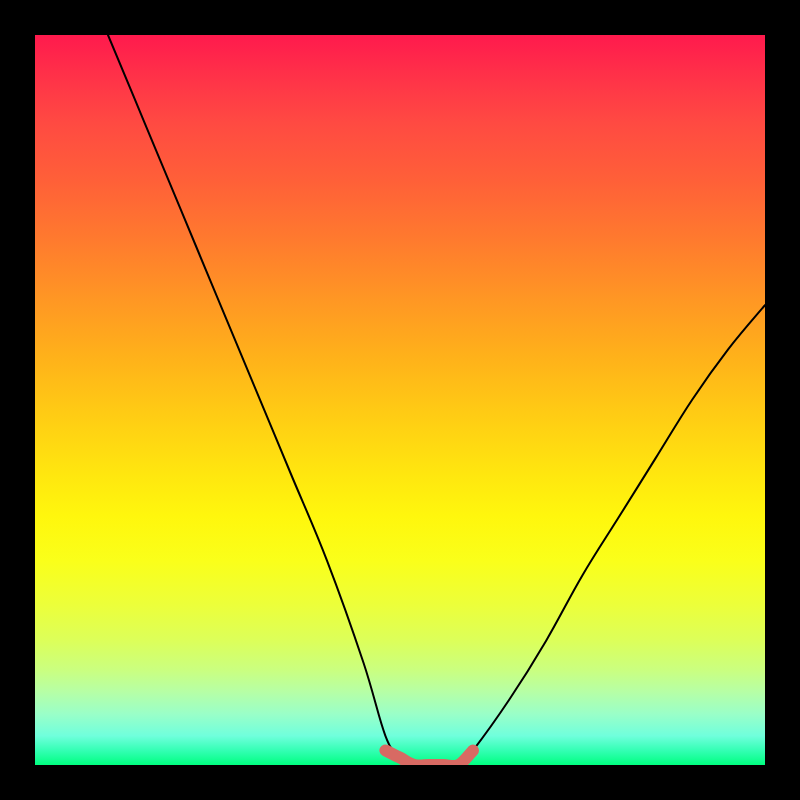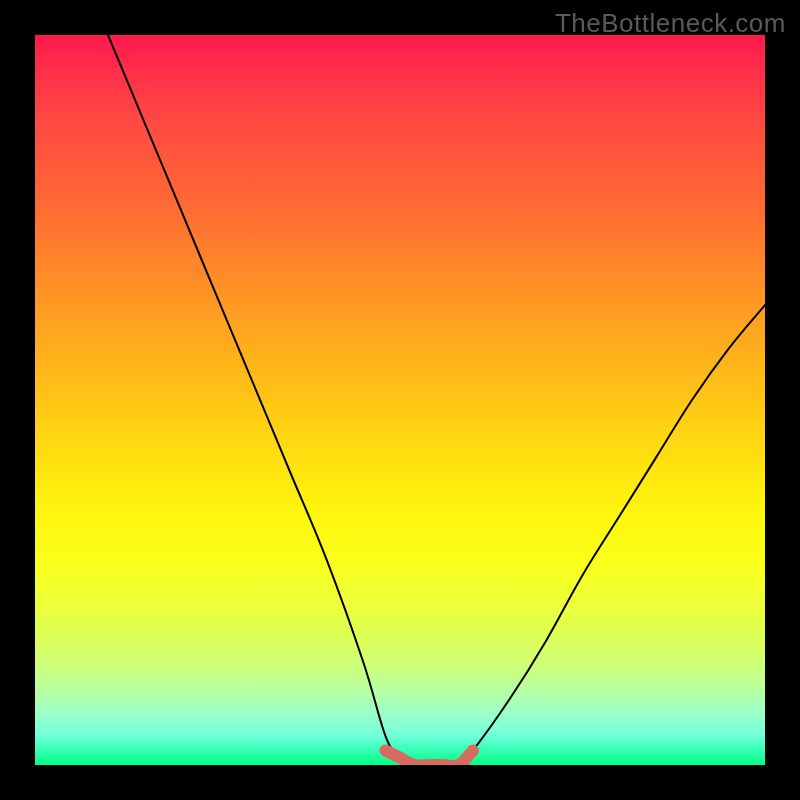--- a/index.html
+++ b/index.html
@@ -66,21 +66,20 @@
     width: 730px;
     height: 730px;
     z-index: 10;
   }
 </style>
 </head>
 <body>
 
 <div class="stage">
 
-  <div class="watermark">TheBottleneck.com</div>
 
   <div class="plot-area">
     <div class="gradient"></div>
 
     <svg class="curve" viewBox="0 0 730 730" preserveAspectRatio="none">
       <path id="curve-path" d="M 73 0 C 79.57 15.768000000000004, 96.36 56.064000000000014, 109.5 87.60000000000002 C 122.64 119.13600000000002, 132.86 143.66400000000004, 146 175.20000000000005 C 159.14 206.73600000000005, 169.36 231.264, 182.5 262.8 C 195.64 294.336, 205.86 318.864, 219 350.4 C 232.14 381.936, 242.35999999999999 406.464, 255.49999999999997 438 C 268.64 469.536, 278.86 491.43600000000004, 292 525.6 C 305.14 559.764, 317.988 596.264, 328.5 627.8 C 339.012 659.3359999999999, 343.83 683.718, 350.4 700.8 C 356.96999999999997 717.882, 359.74399999999997 717.4440000000001, 365 722.7 C 370.25600000000003 727.956, 374.344 728.686, 379.6 730 C 384.85600000000005 731.314, 388.9440000000001 730, 394.20000000000005 730 C 399.456 730, 403.54400000000004 730, 408.8 730 C 414.056 730, 418.144 732.628, 423.4 730 C 428.65599999999995 727.372, 428.802 727.226, 438 715.4 C 447.198 703.574, 461.36 684.01, 474.5 664.3 C 487.64 644.5899999999999, 497.85999999999996 628.2379999999999, 510.99999999999994 605.9 C 524.14 583.562, 534.36 562.538, 547.5 540.2 C 560.64 517.8620000000001, 570.86 502.82399999999996, 584 481.79999999999995 C 597.14 460.77599999999995, 607.36 444.42400000000004, 620.5 423.40000000000003 C 633.64 402.37600000000003, 643.86 384.71, 657 365 C 670.14 345.29, 680.36 330.982, 693.5 313.90000000000003 C 706.64 296.81800000000004, 723.43 277.98400000000004, 730 270.1" fill="none" stroke-linecap="round" stroke="#000000" stroke-width="2"></path>
       <path id="highlight-path" d="M 350.4 715.4 C 353.02799999999996 716.7139999999999, 359.74399999999997 720.072, 365 722.7 C 370.25600000000003 725.3280000000001, 374.344 728.686, 379.6 730 C 384.85600000000005 731.314, 388.9440000000001 730, 394.20000000000005 730 C 399.456 730, 403.54400000000004 730, 408.8 730 C 414.056 730, 418.144 732.628, 423.4 730 C 428.65599999999995 727.372, 435.372 718.028, 438 715.4" fill="none" stroke-linecap="round" stroke="#d86a63" stroke-width="12"></path>
     </svg>
   </div>
 

